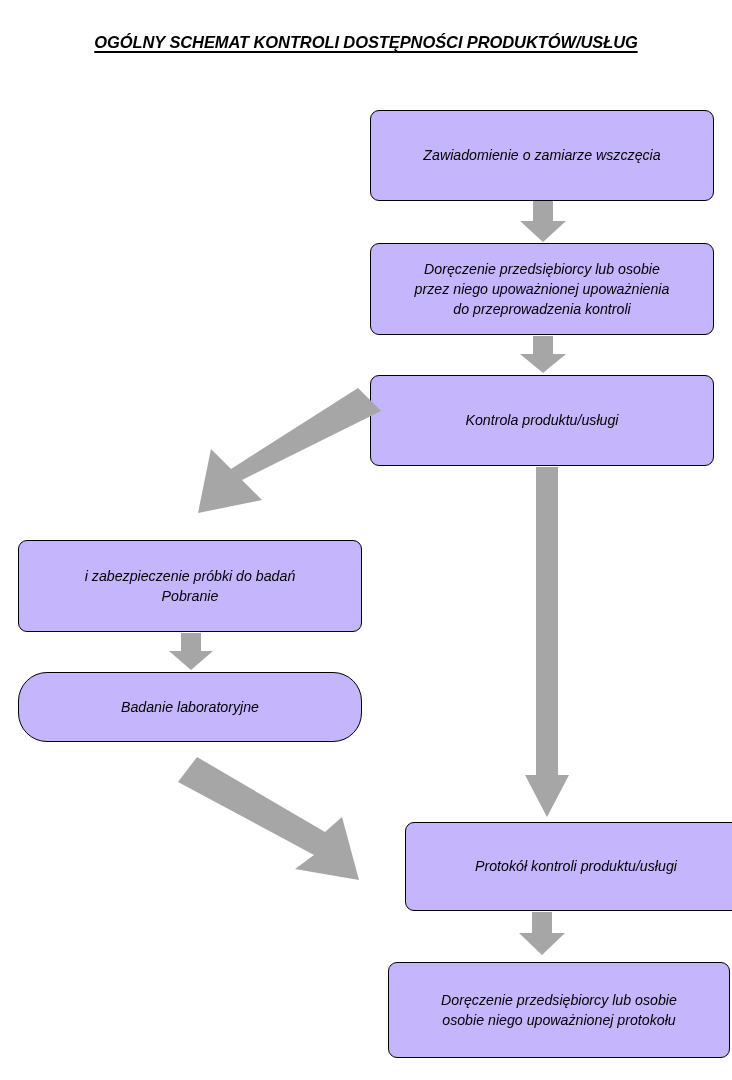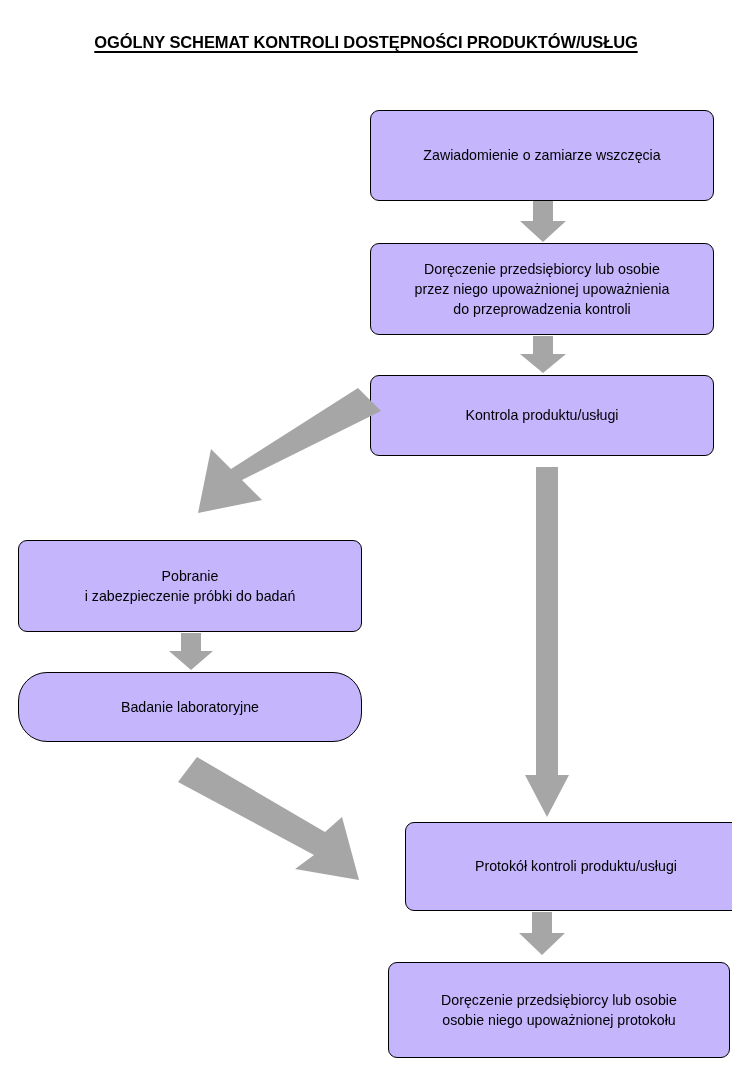--- a/index.html
+++ b/index.html
@@ -11,20 +11,21 @@
   body {
     font-family: "Liberation Sans", sans-serif;
     -webkit-font-smoothing: antialiased;
   }
   #page {
     position: relative;
     width: 732px;
     height: 1080px;
     background: #ffffff;
     overflow: hidden;
+    font-style: italic;
   }
 
   
   .title {
     position: absolute;
     left: 0;
     top: 33px;
     width: 732px;
     text-align: center;
     font-size: 16.5px;
@@ -86,42 +87,42 @@
       <span class="ln">do przeprowadzenia kontroli</span>
     </span>
   </div>
 
   <div class="arrow" style="left:519px; top:336px;">
     <svg width="48" height="38" viewBox="0 0 48 38">
       <polygon points="14,0 34,0 34,18 47,18 24,37 1,18 14,18" fill="#a6a6a6"></polygon>
     </svg>
   </div>
 
-  <div class="box" style="left:370px; top:375px; width:344px; height:81px;text-align:center;">
+  <div class="box" style="left:370px; top:375px; width:344px; height:91px;text-align:center;">
     <span class="lines">
       <span class="ln">Kontrola produktu/usługi</span>
     </span>
   </div>
 
   <div class="arrow" style="left:186px; top:388px;">
     <svg width="196" height="126" viewBox="0 0 196 126">
       <polygon fill="#a6a6a6" points="172,0 195,23 56,92 76,112 12,125 25,61 45,81"></polygon>
     </svg>
   </div>
 
   <div class="arrow" style="left:524px; top:467px;">
     <svg width="46" height="351" viewBox="0 0 46 351">
       <polygon fill="#a6a6a6" points="12,0 34,0 34,308 45,308 23,350 1,308 12,308"></polygon>
     </svg>
   </div>
 
   <div class="box" style="left:18px; top:540px; width:344px; height:92px;">
     <span class="lines">
+      <span class="ln">i zabezpieczenie próbki do badań</span>
       <span class="ln">Pobranie</span>
-      <span class="ln">i zabezpieczenie próbki do badań</span>
     </span>
   </div>
 
   <div class="arrow" style="left:168px; top:633px;">
     <svg width="46" height="38" viewBox="0 0 46 38">
       <polygon points="13,0 33,0 33,18 45,18 23,37 1,18 13,18" fill="#a6a6a6"></polygon>
     </svg>
   </div>
 
   <div class="box" style="left:18px; top:672px; width:344px; height:70px;border-radius:29px;">

